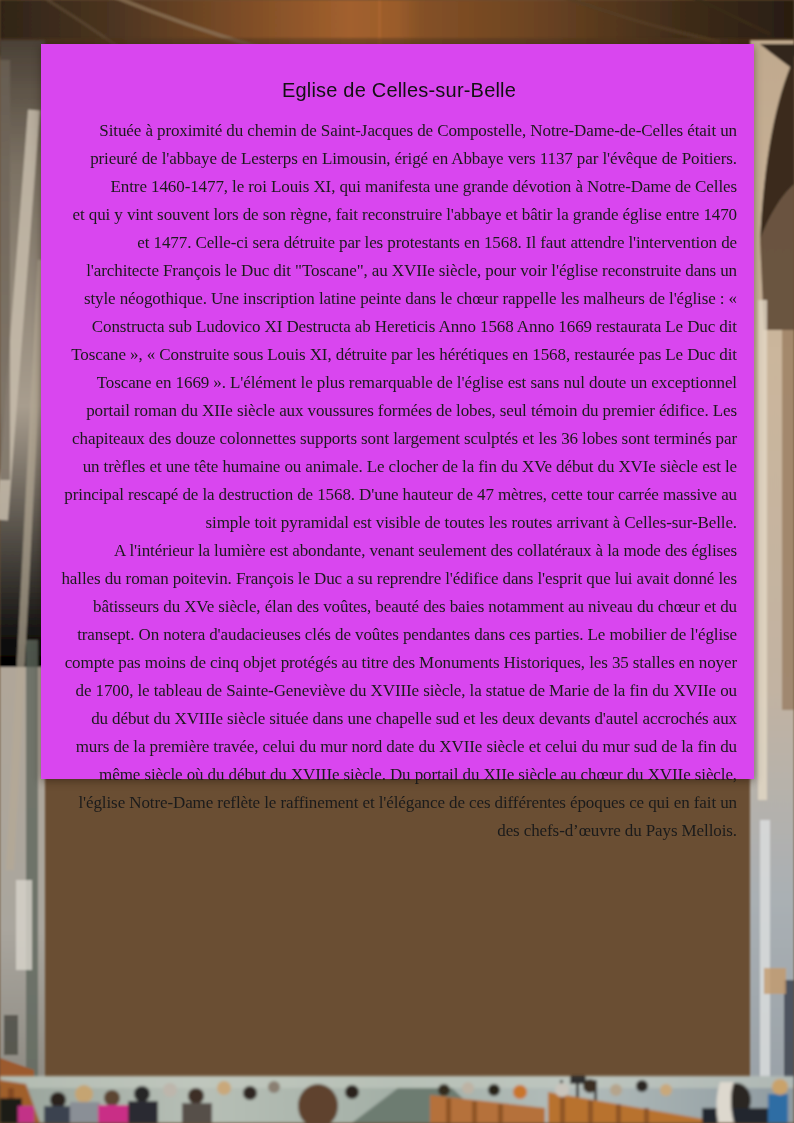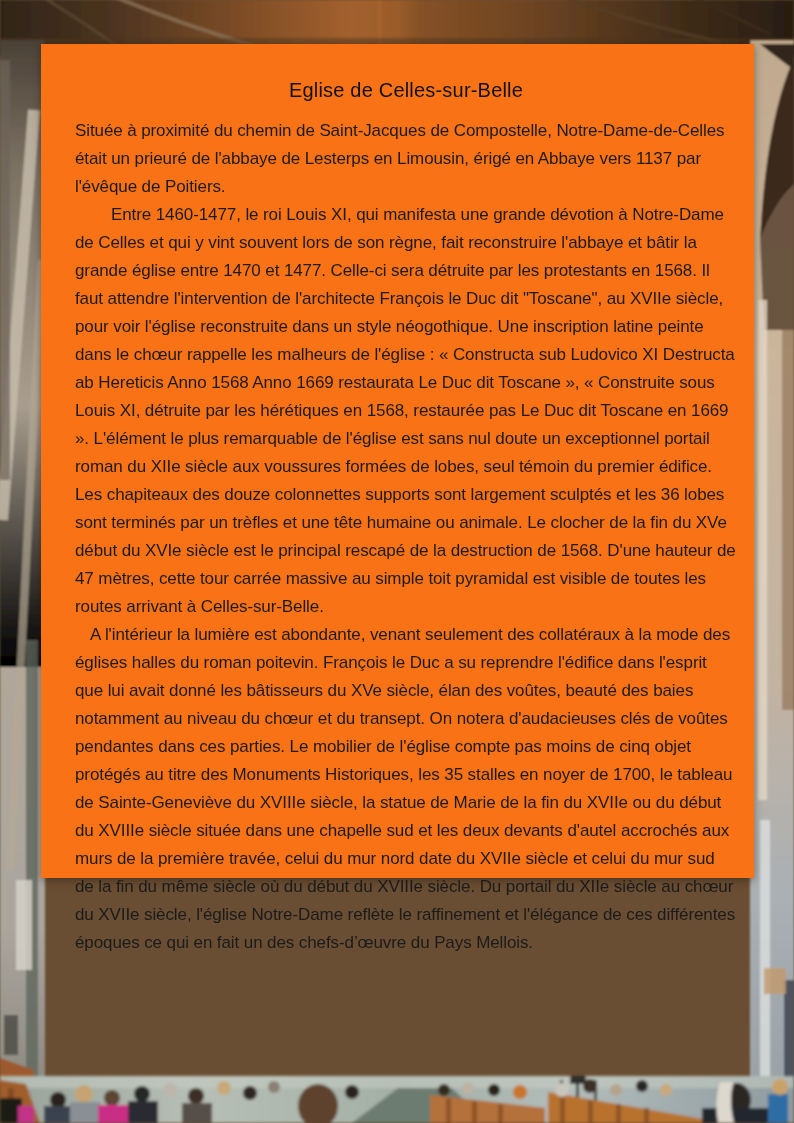--- a/index.html
+++ b/index.html
@@ -1,31 +1,31 @@
 <!DOCTYPE html>
 <html><head>
 <meta charset="utf-8">
 <style>
   html,body{margin:0;padding:0;background:#55402a;}
   .stage{position:relative;width:794px;height:1123px;overflow:hidden;background:#6a4e33;font-family:"DejaVu Sans",sans-serif;}
   .backdrop{position:absolute;left:0;top:0;width:794px;height:1123px;display:block;}
   .card{
-    position:absolute;left:41px;top:44px;width:713px;height:834px;
-    background:#f97316;box-shadow:0 2px 8px rgba(30,18,8,0.45);
-    box-sizing:border-box;padding:33px 17px 20px 34px;
+    position:absolute;left:41px;top:44px;width:713px;height:735px;
+    background:#d946ef;box-shadow:0 2px 8px rgba(30,18,8,0.45);
+    box-sizing:border-box;padding:33px 17px 20px 20px;
   }
   .doc-title{
     margin:0 0 14px 0;text-align:center;font-weight:400;
     font-family:"Liberation Sans",sans-serif;
     font-size:20px;line-height:26px;color:#111111;letter-spacing:0.2px;
   }
   .doc-body p{
     margin:0;font-size:17px;line-height:28px;color:#1b1b1b;
-    font-family:Liberation Sans, sans-serif;letter-spacing:-0.1px;
-    text-align:left;
+    font-family:Liberation Serif, serif;letter-spacing:-0.1px;
+    text-align:right;
   }
   .indent-lg{text-indent:36px;}
   .indent-sm{text-indent:15px;}
 </style>
 </head>
 <body>
 
 <div class="stage">
 
   <svg class="backdrop" width="794" height="1123" viewBox="0 0 794 1123" preserveAspectRatio="none" aria-hidden="true">

